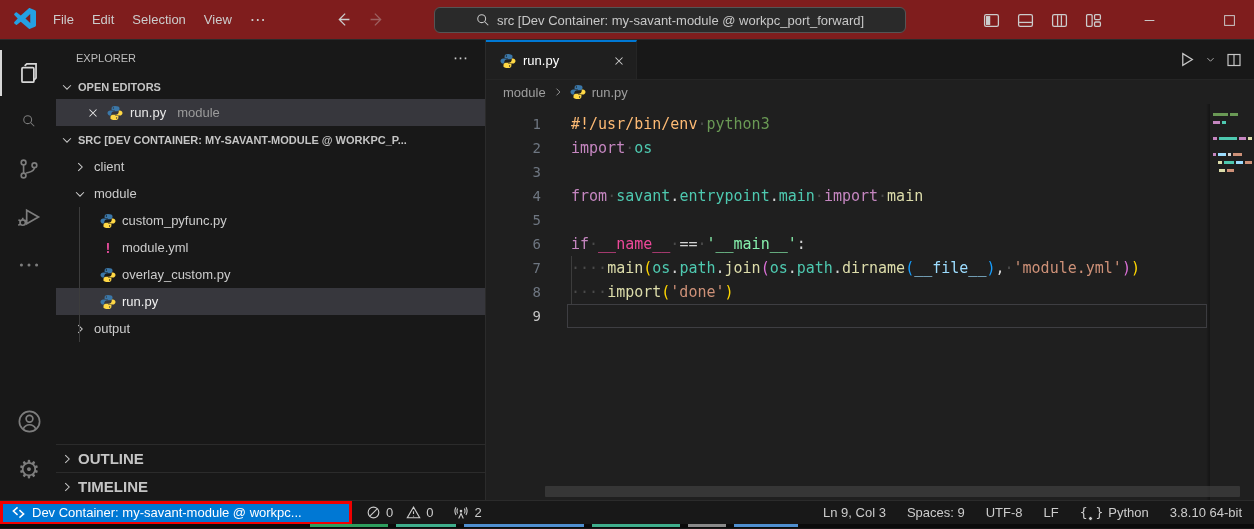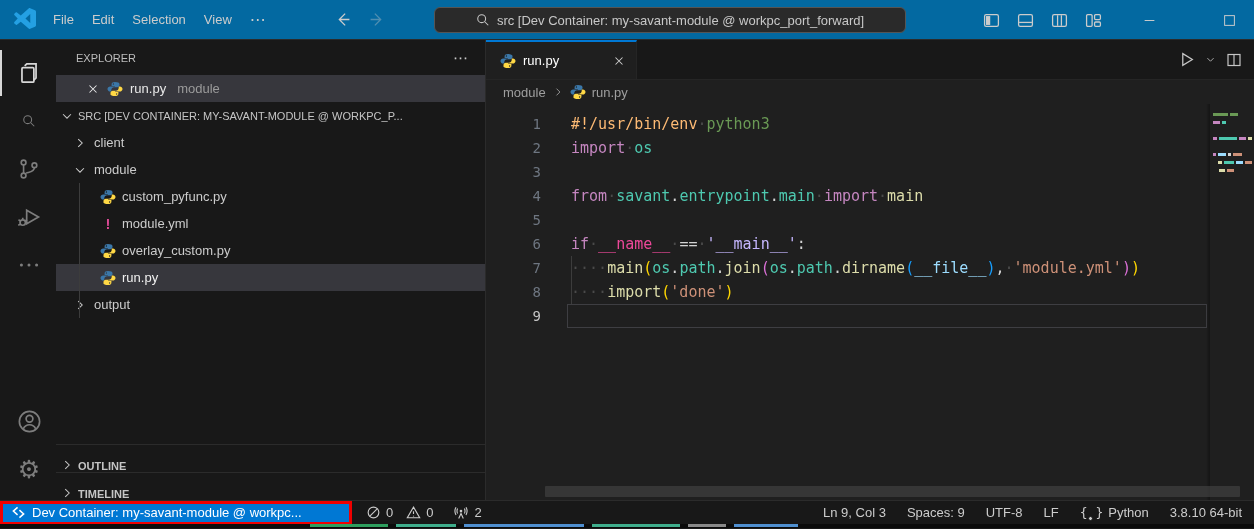--- a/index.html
+++ b/index.html
@@ -1,21 +1,21 @@
 <!DOCTYPE html>
 <html><head>
 <meta charset="utf-8">
 <style>
   * { margin:0; padding:0; box-sizing:border-box; }
   body { background:#000; font-family:"Liberation Sans", sans-serif; }
   #root { position:relative; width:1254px; height:529px; background:#181818; color:#ccc; overflow:hidden; }
   svg { display:block; }
 
   
-  .titlebar { position:relative; height:40px; display:flex; align-items:center; border-bottom:1px solid #2b2b2b; background:#0369a1; }
+  .titlebar { position:relative; height:40px; display:flex; align-items:center; border-bottom:1px solid #2b2b2b; background:#7f1d1d; }
   .logo { margin:0 8px 0 13px; }
   .menus { display:flex; align-items:center; font-size:13px; color:#cccccc; }
   .menu-item { padding:4px 9px; border-radius:5px; cursor:default; }
   .menu-more { padding:4px 9px; color:#cccccc; letter-spacing:1px; }
   .navs { display:flex; align-items:center; gap:18px; margin-left:58px; }
   .nav-fwd { opacity:.38; }
   .command-center { position:absolute; left:434px; top:7px; width:472px; height:26px; background:#2a2a2a; border:1px solid #555; border-radius:6px; display:flex; align-items:center; justify-content:center; gap:7px; font-size:13px; color:#c8c8c8; }
   .tb-right { position:absolute; right:0; top:0; height:40px; display:flex; align-items:center; }
   .layout-group { display:flex; align-items:center; gap:17px; margin-right:24px; }
   .win-btn { width:46px; height:40px; display:flex; align-items:center; justify-content:center; }
@@ -31,29 +31,29 @@
   .gear-glyph { font-size:25px; line-height:1; }
 
   
   .sidebar { width:430px; background:#181818; border-right:1px solid #2b2b2b; display:flex; flex-direction:column; font-size:13px; }
   .sb-header { height:35px; display:flex; align-items:center; justify-content:space-between; padding:0 16px 0 20px; }
   .sb-title { font-size:11px; color:#bdbdbd; }
   .sb-more { color:#cccccc; font-size:15px; letter-spacing:1px; }
   .sect-header { height:24px; display:flex; align-items:center; gap:4px; padding-left:4px; font-size:11px; font-weight:bold; color:#c5c5c5; }
   .oe-item { height:27px; display:flex; align-items:center; gap:7px; padding-left:30px; background:#37373d; color:#e8e8e8; }
   .oe-hint { color:#9b9b9b; margin-left:4px; }
-  .src-header { height:27px; display:flex; align-items:center; gap:4px; padding-left:4px; font-size:11px; font-weight:normal; color:#c5c5c5; white-space:nowrap; overflow:hidden; }
+  .src-header { height:27px; display:flex; align-items:center; gap:4px; padding-left:4px; font-size:11px; font-weight:bold; color:#c5c5c5; white-space:nowrap; overflow:hidden; }
   .tree { position:relative; }
   .tree-row { height:27px; display:flex; align-items:center; gap:6px; color:#cccccc; white-space:nowrap; }
   .tree-row.selected { background:#37373d; color:#f0f0f0; }
   .tree-guide { position:absolute; left:23px; top:54px; width:1px; height:135px; background:#3c3c3c; }
   .t-chev, .t-icon { display:flex; align-items:center; justify-content:center; width:16px; }
   .yml-bang { color:#e64c9c; font-weight:bold; font-size:14px; font-family:"DejaVu Sans Mono", monospace; }
   .sb-spacer { flex:1; }
-  .sb-bottom-sect { height:28px; display:flex; align-items:flex-end; gap:4px; padding-left:4px; font-size:11px; font-weight:bold; color:#c5c5c5; border-top:1px solid #2b2b2b; }
+  .sb-bottom-sect { height:28px; display:flex; align-items:center; gap:4px; padding-left:4px; font-size:15px; font-weight:bold; color:#c5c5c5; border-top:1px solid #2b2b2b; }
 
   
   .editorarea { position:relative; flex:1; background:#1f1f1f; overflow:hidden; }
   .tabbar { height:40px; background:#181818; display:flex; border-bottom:1px solid #252525; }
   .tab { position:relative; width:151px; display:flex; align-items:center; gap:7px; padding:0 10px 0 14px; background:#1f1f1f; color:#ffffff; font-size:13px; border-right:1px solid #252525; border-top:2px solid #0078d4; }
   .tab-close { margin-left:auto; color:#cfcfcf; }
   .tab-actions { margin-left:auto; display:flex; align-items:center; gap:10px; padding-right:12px; color:#c5c5c5; }
   .breadcrumb { height:24px; display:flex; align-items:center; gap:6px; padding-left:17px; font-size:13px; color:#9f9f9f; }
   .code { position:absolute; left:0; right:0; top:64px; bottom:0; font-family:"DejaVu Sans Mono", monospace; font-size:15px; padding-top:8px; }
   .cl { position:relative; height:24px; line-height:24px; display:flex; white-space:pre; }
@@ -231,20 +231,28 @@
           </div>
         </div>
       <div style="height:6px"></div>
     </div>
 
     <div class="sidebar">
       <div class="sb-header">
         <span class="sb-title">EXPLORER</span>
         <span class="sb-more">⋯</span>
       </div>
+      <div class="sect-header">
+        <span>
+            <svg width="14" height="14" viewBox="0 0 16 16" fill="none" stroke="currentColor" stroke-width="1.2">
+              <path d="M3.5 6 8 10.5 12.5 6"></path>
+            </svg>
+          </span>
+        <span>OPEN EDITORS</span>
+      </div>
       <div class="oe-item">
         <span>
             <svg width="14" height="14" viewBox="0 0 16 16" fill="none" stroke="currentColor" stroke-width="1.2">
               <path d="M4 4l8 8M12 4l-8 8"></path>
             </svg>
           </span>
         <span>
             <svg width="16" height="16" viewBox="0 0 16 16">
               <path fill="#3b77a8" d="M7.9 1C6 1 4.6 1.8 4.6 3.3v1.6h3.3v.5H3.2C1.7 5.4.5 6.5.5 8s1.2 2.6 2.7 2.6h1.1V9c0-1.5 1.3-2.7 2.8-2.7h3.2c1.2 0 2.2-1 2.2-2.2V3.3C12.5 1.9 10.9 1 7.9 1zM6.4 2.3c.4 0 .7.3.7.7s-.3.7-.7.7-.7-.3-.7-.7.3-.7.7-.7z"></path>
               <path fill="#ffd845" d="M8.1 15c1.9 0 3.3-.8 3.3-2.3v-1.6H8.1v-.5h4.7c1.5 0 2.7-1.1 2.7-2.6s-1.2-2.6-2.7-2.6h-1.1V7c0 1.5-1.3 2.7-2.8 2.7H5.7c-1.2 0-2.2 1-2.2 2.2v1.8C3.5 14.1 5.1 15 8.1 15zM9.6 13.7c-.4 0-.7-.3-.7-.7s.3-.7.7-.7.7.3.7.7-.3.7-.7.7z"></path>
@@ -389,21 +397,21 @@
             </svg>
           </span>
         <span>run.py</span>
       </div>
       <div class="code" id="code">
           <div class="cl"><span class="ln">1</span><span class="lt"><span style="color:#fdba74">#!/usr/bin/env</span><span style="color:#4a4a4a">·</span><span style="color:#6A9955">python3</span></span></div>
           <div class="cl"><span class="ln">2</span><span class="lt"><span style="color:#C586C0">import</span><span style="color:#4a4a4a">·</span><span style="color:#4EC9B0">os</span></span></div>
           <div class="cl"><span class="ln">3</span><span class="lt"></span></div>
           <div class="cl"><span class="ln">4</span><span class="lt"><span style="color:#C586C0">from</span><span style="color:#4a4a4a">·</span><span style="color:#4EC9B0">savant</span><span style="color:#D4D4D4">.</span><span style="color:#4EC9B0">entrypoint</span><span style="color:#D4D4D4">.</span><span style="color:#4EC9B0">main</span><span style="color:#4a4a4a">·</span><span style="color:#C586C0">import</span><span style="color:#4a4a4a">·</span><span style="color:#DCDCAA">main</span></span></div>
           <div class="cl"><span class="ln">5</span><span class="lt"></span></div>
-          <div class="cl"><span class="ln">6</span><span class="lt"><span style="color:#C586C0">if</span><span style="color:#4a4a4a">·</span><span style="color:#ec4899">__name__</span><span style="color:#4a4a4a">·</span><span style="color:#D4D4D4">==</span><span style="color:#4a4a4a">·</span><span style="color:#c4b5fd">'__main__'</span><span style="color:#D4D4D4">:</span></span></div>
+          <div class="cl"><span class="ln">6</span><span class="lt"><span style="color:#C586C0">if</span><span style="color:#4a4a4a">·</span><span style="color:#ec4899">__name__</span><span style="color:#4a4a4a">·</span><span style="color:#D4D4D4">==</span><span style="color:#4a4a4a">·</span><span style="color:#86efac">'__main__'</span><span style="color:#D4D4D4">:</span></span></div>
           <div class="cl"><span class="ig"></span><span class="ln">7</span><span class="lt"><span style="color:#4a4a4a">····</span><span style="color:#DCDCAA">main</span><span style="color:#FFD700">(</span><span style="color:#4EC9B0">os</span><span style="color:#D4D4D4">.</span><span style="color:#4EC9B0">path</span><span style="color:#D4D4D4">.</span><span style="color:#DCDCAA">join</span><span style="color:#DA70D6">(</span><span style="color:#4EC9B0">os</span><span style="color:#D4D4D4">.</span><span style="color:#4EC9B0">path</span><span style="color:#D4D4D4">.</span><span style="color:#DCDCAA">dirname</span><span style="color:#179FFF">(</span><span style="color:#9CDCFE">__file__</span><span style="color:#179FFF">)</span><span style="color:#D4D4D4">,</span><span style="color:#4a4a4a">·</span><span style="color:#CE9178">'module.yml'</span><span style="color:#DA70D6">)</span><span style="color:#FFD700">)</span></span></div>
           <div class="cl"><span class="ig"></span><span class="ln">8</span><span class="lt"><span style="color:#4a4a4a">····</span><span style="color:#DCDCAA">import</span><span style="color:#FFD700">(</span><span style="color:#CE9178">'done'</span><span style="color:#FFD700">)</span></span></div>
           <div class="cl current"><span class="ln">9</span><span class="lt"></span></div>
         </div>
       <div class="minimap-shadow"></div>
       <div class="minimap" id="minimap">
           <div class="mm-row">
             <span style="width:15px;background:#6A9955"></span>
             <span style="width:8px;background:#6A9955"></span>
           </div>

